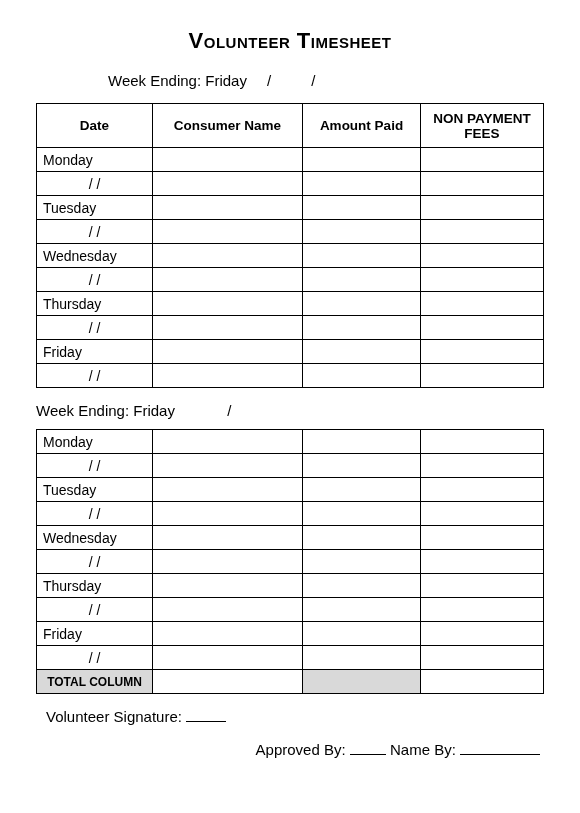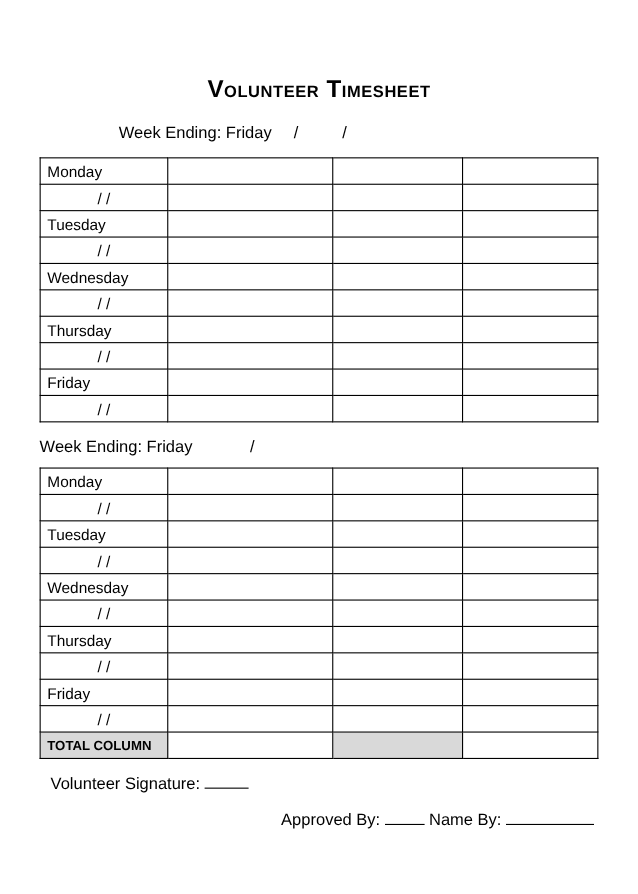--- a/index.html
+++ b/index.html
@@ -15,21 +15,20 @@
   .page {
     padding: 28px 36px 20px 36px;
   }
   .title {
     text-align: center;
     font-size: 22px;
     font-weight: bold;
     font-variant: small-caps;
     letter-spacing: 0.5px;
     margin-bottom: 18px;
-    margin-top: 40px;
   }
   .name-line {
     display: flex;
     align-items: baseline;
     font-size: 15px;
     margin-bottom: 14px;
   }
   .name-label { font-weight: bold; }
   .week-ending-1 {
     margin-left: 72px;
@@ -60,21 +59,21 @@
   .day-cell { text-align: left; font-weight: normal; }
   .date-cell { text-align: center; }
   .week2-line {
     font-size: 15px;
     margin: 14px 6px 10px 0;
     padding-right: 8px;
   }
   .total-cell {
     background: #d9d9d9;
     font-weight: bold;
-    text-align: left;
+    text-align: center;
     font-size: 12px;
   }
   .gray-cell {
     background: #d9d9d9;
   }
   .no-left-border { border-left: none !important; }
   .no-right-border { border-right: none !important; }
   .sig-line {
     margin-top: 14px;
     font-size: 15px;
@@ -109,20 +108,26 @@
   </div>
 
   <table class="ts">
     <colgroup>
       <col class="col-date">
         <col class="col-cons">
         <col class="col-amt">
         <col class="col-non">
     </colgroup>
     <tbody>
+        <tr>
+      <th>Date</th>
+      <th>Consumer Name</th>
+      <th>Amount Paid</th>
+      <th>NON PAYMENT FEES</th>
+    </tr>
     <tr>
           <td class="day-cell">Monday</td>
           <td></td>
           <td></td>
           <td></td>
         </tr>
     <tr>
           <td class="date-cell">/      /</td>
           <td></td>
           <td></td>

